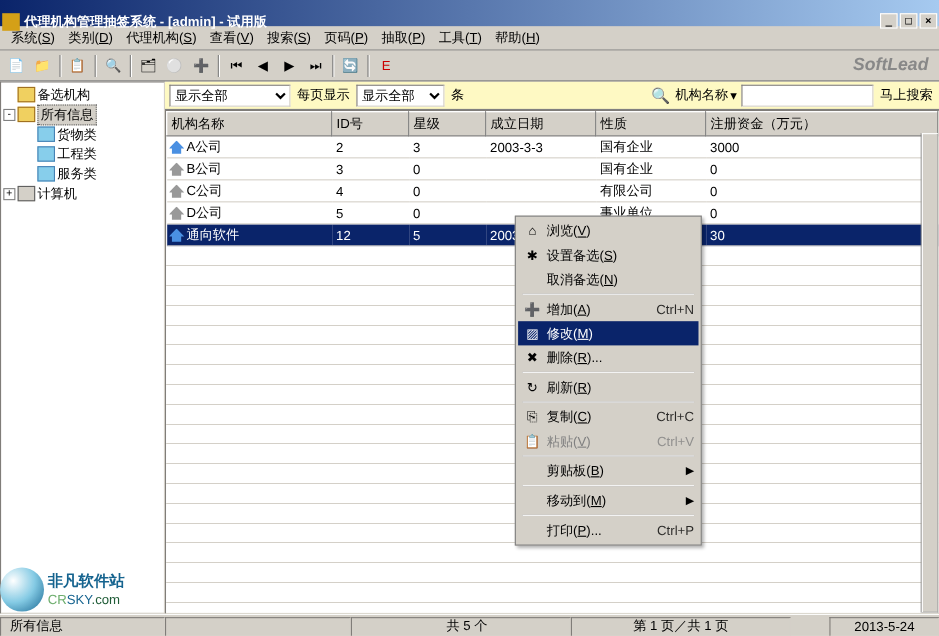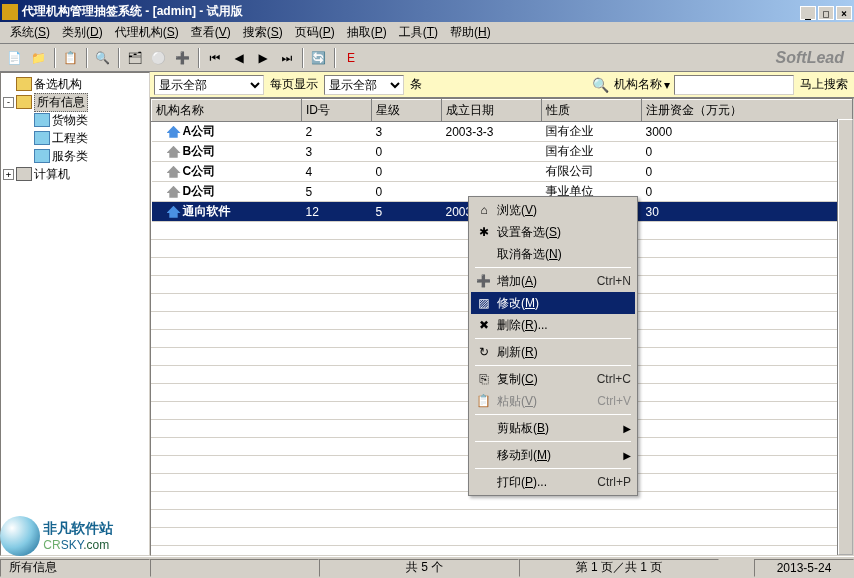--- a/index.html
+++ b/index.html
@@ -1,18 +1,18 @@
 <!DOCTYPE html>
 <html><head>
 <meta charset="utf-8">
 <style>
 * { box-sizing: border-box; margin: 0; padding: 0; font-family: "SimSun", "宋体", sans-serif; font-size: 12px; }
 body { background: #d4d0c8; width: 854px; height: 578px; overflow: hidden; position: relative; }
 
-.titlebar { background: linear-gradient(to right, #0a246a, #a6caf0); height: 22px; display: flex; align-items: flex-end; padding: 2px 2px; color: #fff; }
+.titlebar { background: linear-gradient(to right, #0a246a, #a6caf0); height: 22px; display: flex; align-items: flex-start; padding: 12px 2px; color: #fff; }
 .titlebar .icon { width: 16px; height: 16px; margin-right: 4px; background: #d4a017; display: inline-block; }
 .titlebar .title { flex: 1; font-weight: bold; }
 .titlebar .wbtns { display: flex; gap: 2px; }
 .titlebar .wbtn { width: 16px; height: 14px; background: #d4d0c8; border: 1px solid #fff; display: flex; align-items: center; justify-content: center; color: #000; font-size: 10px; font-family: monospace; font-weight: bold; }
 
 .menubar { height: 22px; background: #d4d0c8; display: flex; align-items: center; padding: 0 4px; border-bottom: 1px solid #808080; }
 .menubar .mitem { padding: 2px 6px; cursor: default; }
 
 .toolbar { height: 28px; background: #d4d0c8; display: flex; align-items: center; padding: 0 4px; gap: 2px; border-bottom: 1px solid #808080; position: relative; }
 .toolbar .tbtn { width: 22px; height: 22px; display: flex; align-items: center; justify-content: center; border: 1px solid transparent; }
@@ -36,21 +36,21 @@
 .filterbar .lbl { padding: 0 2px; }
 .filterbar .srch { margin-left: auto; display: flex; align-items: center; gap: 4px; }
 .filterbar .drop { display: flex; align-items: center; gap: 2px; cursor: default; }
 .filterbar .mag { color: #0066cc; font-size: 14px; }
 
 .grid-wrap { flex: 1; background: #fff; border: 1px inset #d4d0c8; overflow: hidden; position: relative; }
 table.grid { width: 100%; border-collapse: collapse; table-layout: fixed; }
 table.grid th { background: #d4d0c8; border: 1px solid #808080; border-top: 1px solid #fff; border-left: 1px solid #fff; text-align: left; padding: 2px 4px; height: 18px; font-weight: normal; }
 table.grid td { border-bottom: 1px solid #d4d0c8; padding: 1px 4px; height: 18px; }
 table.grid tr.sel td { background: #0a246a; color: #fff; }
-table.grid td.ic { padding-left: 15px; font-weight: bold; }
+table.grid td.ic { padding-left: 2px; }
 .hicon { display: inline-block; width: 14px; height: 12px; margin-right: 2px; vertical-align: middle; }
 .h-blue { background: #4a90e2; clip-path: polygon(50% 0, 0 60%, 20% 60%, 20% 100%, 80% 100%, 80% 60%, 100% 60%); }
 .h-gray { background: #999; clip-path: polygon(50% 0, 0 60%, 20% 60%, 20% 100%, 80% 100%, 80% 60%, 100% 60%); }
 .empty-rows { background: repeating-linear-gradient(to bottom, #fff 0, #fff 17px, #d4d0c8 17px, #d4d0c8 18px); height: 340px; }
 .scrollbar-v { position: absolute; right: 0; top: 20px; bottom: 0; width: 16px; background: #d4d0c8; border-left: 1px solid #808080; }
 .scrollbar-v .thumb { background: #d4d0c8; border: 1px outset #fff; height: 100%; }
 
 .ctx { position: absolute; left: 468px; top: 196px; width: 170px; background: #d4d0c8; border: 1px solid #808080; box-shadow: 2px 2px 3px rgba(0,0,0,0.3); z-index: 100; padding: 2px; }
 .ctx-row { display: flex; align-items: center; height: 22px; padding: 0 4px; cursor: default; }
 .ctx-row:hover, .ctx-row.hl { background: #0a246a; color: #fff; }

